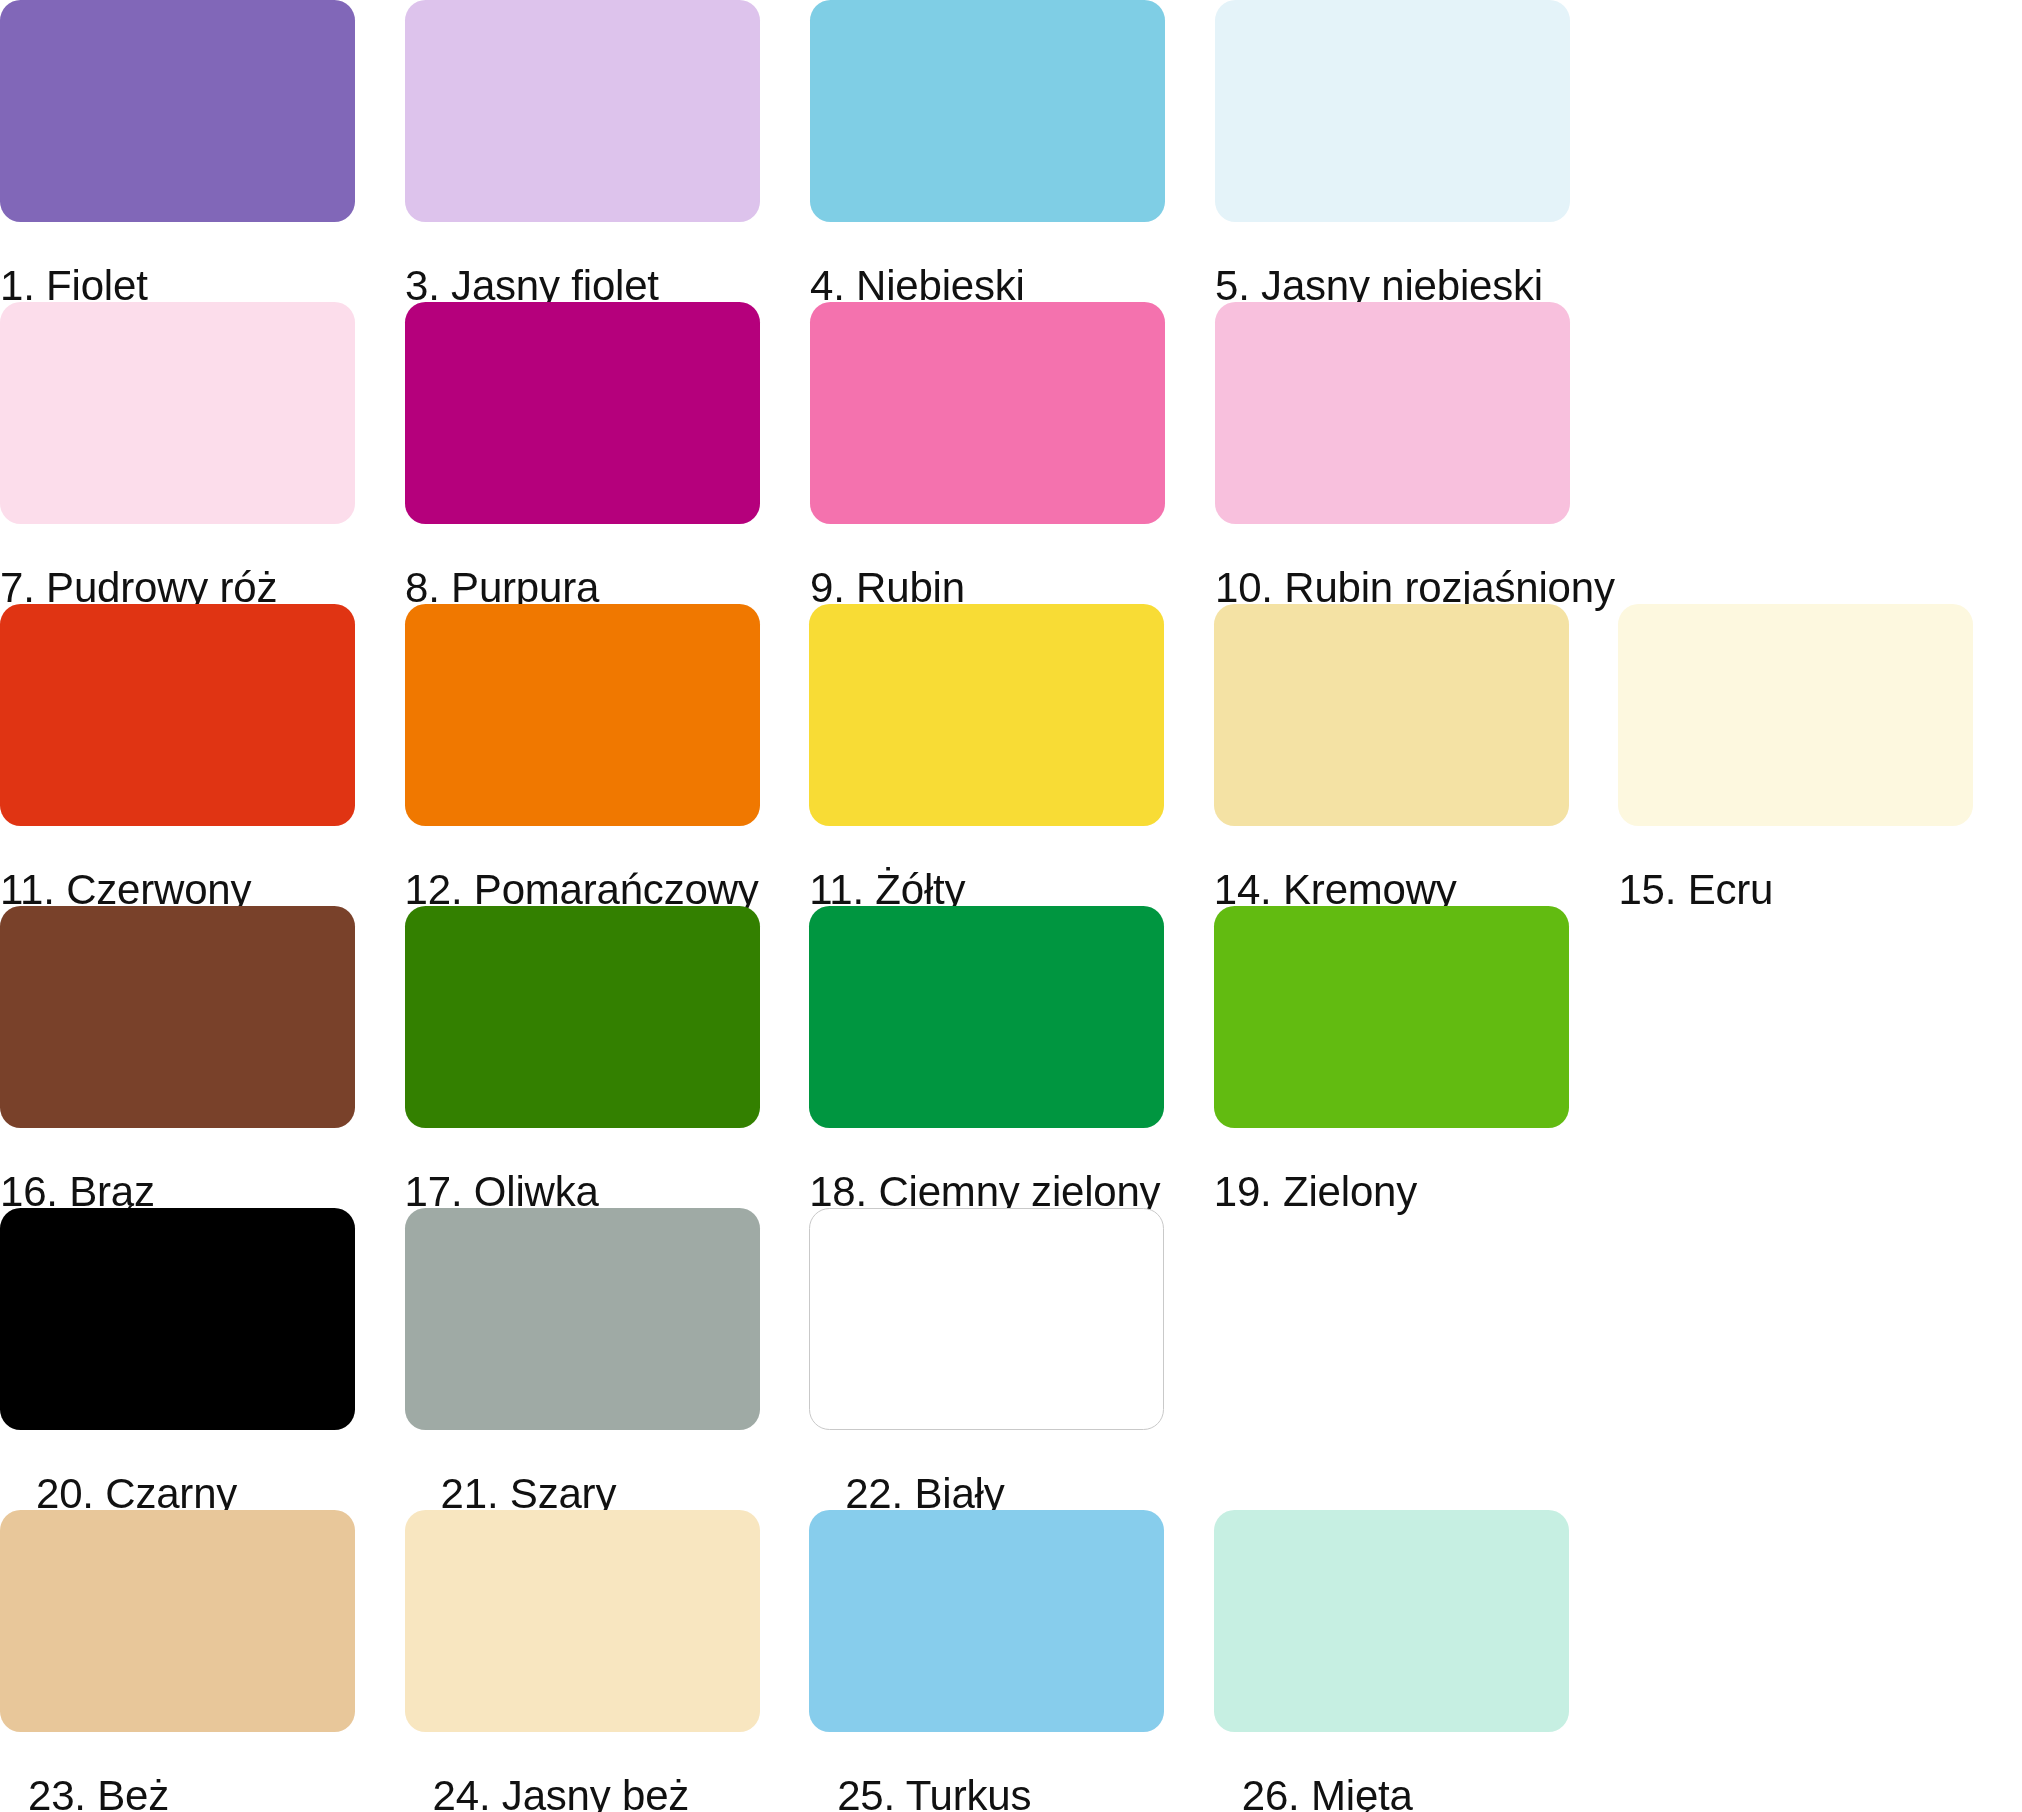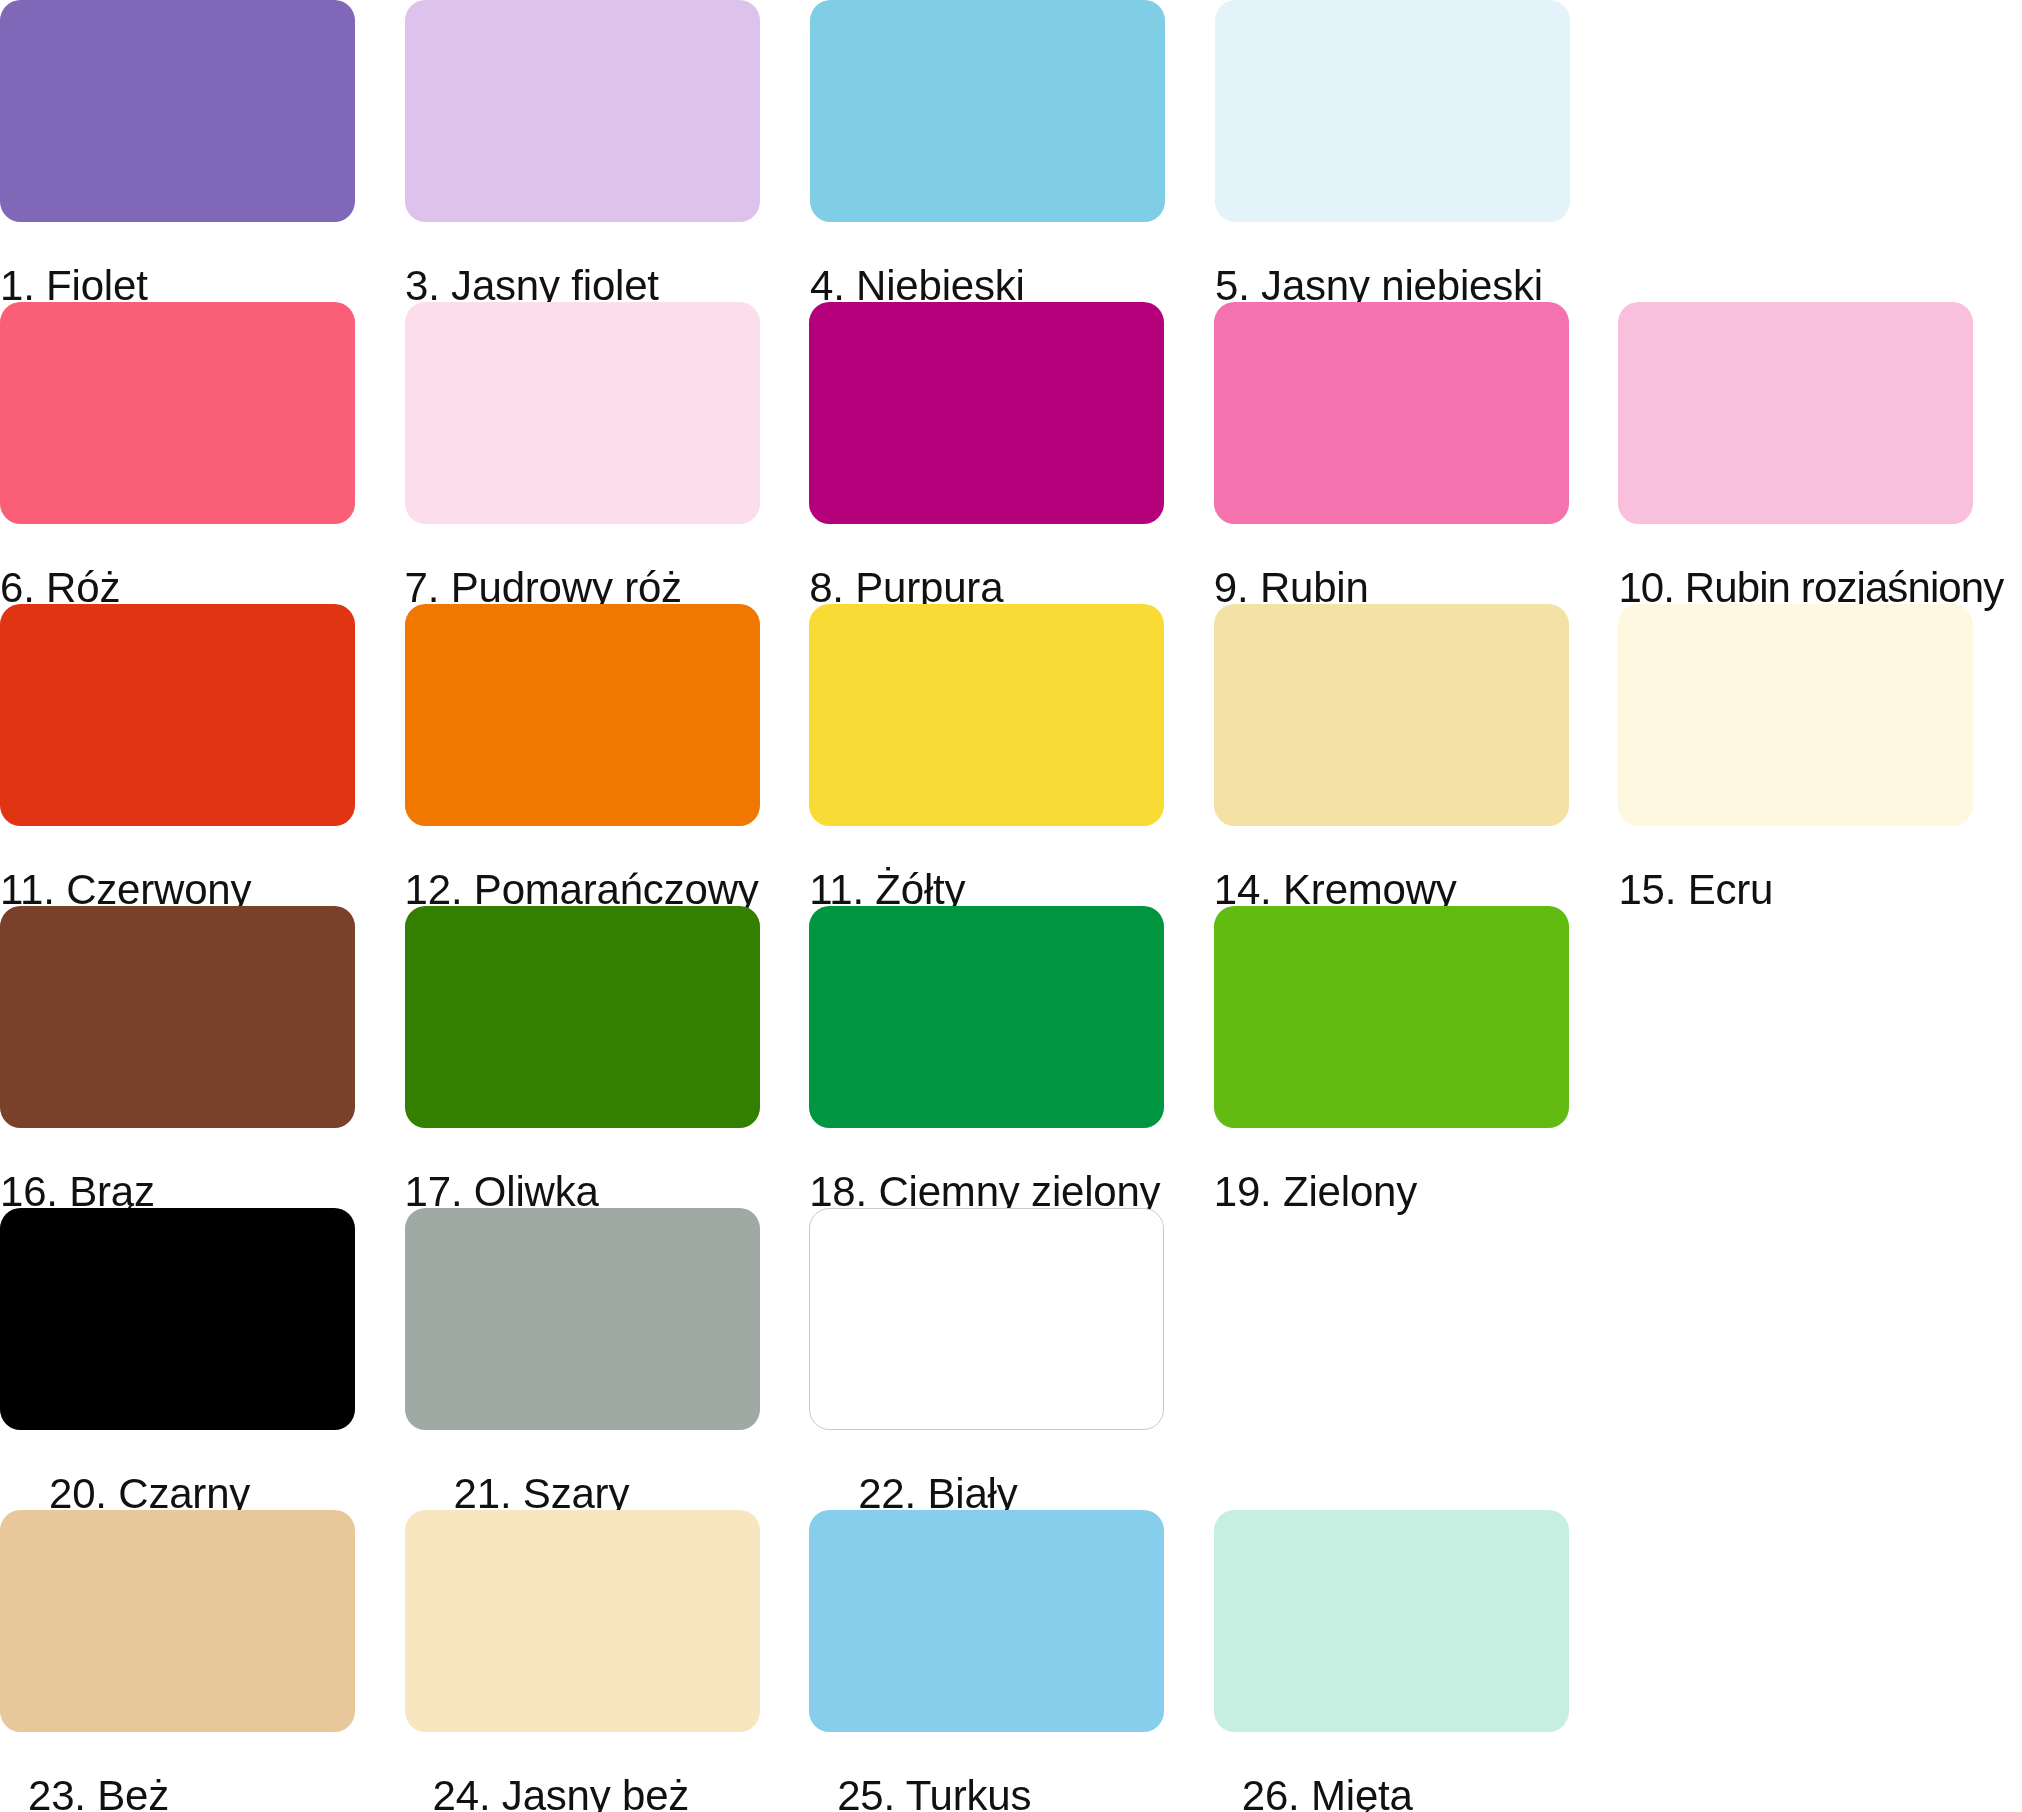--- a/index.html
+++ b/index.html
@@ -58,21 +58,21 @@
     font-size: 42px;
     line-height: 1.0;
     color: #111111;
     letter-spacing: -0.2px;
     white-space: nowrap;
     padding-top: 19px;
     font-weight: 400;
   }
 
   
-  .row-5 .label { padding-left: 49px; }
+  .row-5 .label { padding-left: 36px; }
   .row-6 .label { padding-left: 28px; }
 
   .row-1 .cell:nth-child(5) .label,
   .row-2 .cell:nth-child(5) .label { letter-spacing: -0.9px; }
 </style>
 </head>
 <body style="background: rgb(255, 255, 255);">
 
 <div class="palette">
 
@@ -90,24 +90,20 @@
       <div class="label">4. Niebieski</div>
     </div>
     <div class="cell">
       <div class="swatch" style="background: rgb(228, 243, 249);"></div>
       <div class="label">5. Jasny niebieski</div>
     </div>
   </div>
 
   <div class="row row-2">
     <div class="cell">
-      <div class="swatch" style="background: rgb(251, 95, 120);"></div>
-      <div class="label">6. Róż</div>
-    </div>
-    <div class="cell">
       <div class="swatch" style="background: rgb(252, 221, 235);"></div>
       <div class="label">7. Pudrowy róż</div>
     </div>
     <div class="cell">
       <div class="swatch" style="background: rgb(181, 0, 124);"></div>
       <div class="label">8. Purpura</div>
     </div>
     <div class="cell">
       <div class="swatch" style="background: rgb(244, 114, 174);"></div>
       <div class="label">9. Rubin</div>

